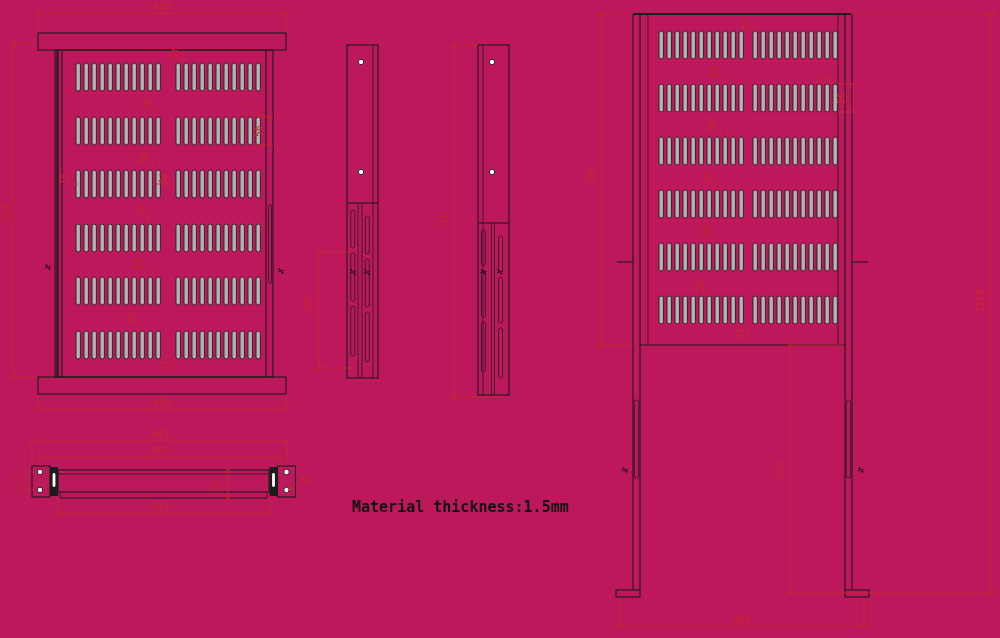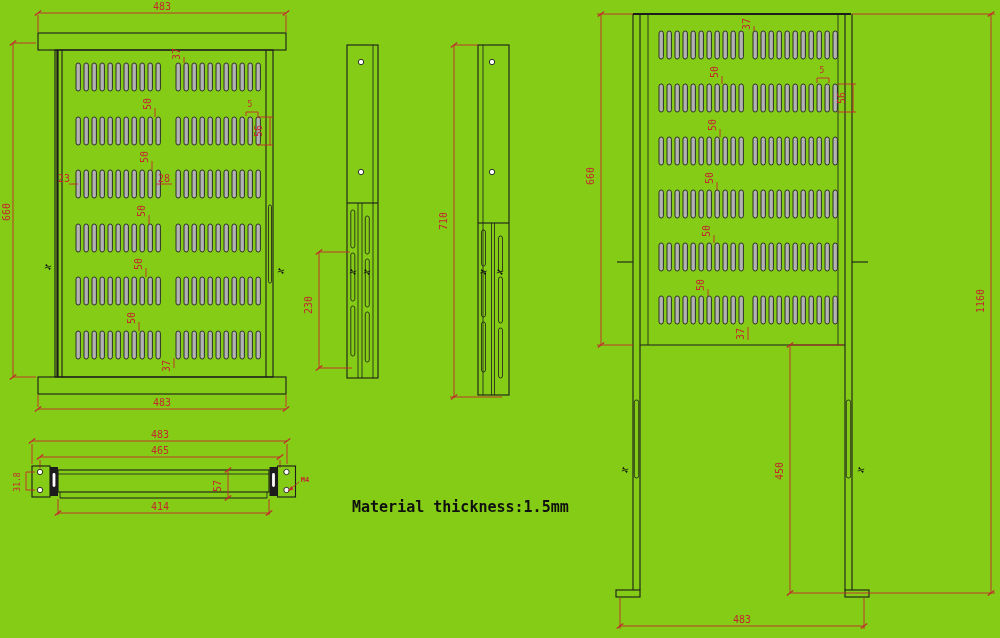--- a/index.html
+++ b/index.html
@@ -1,16 +1,16 @@
 <!DOCTYPE html>
 <html><head>
 <meta charset="utf-8">
 <style>
   html,body{margin:0;padding:0;background:#ffffff;}
-  .canvas{width:1000px;height:638px;background:#84cc16;position:relative;overflow:hidden;}
+  .canvas{width:1000px;height:638px;background:#be185d;position:relative;overflow:hidden;}
   .ln{fill:none;stroke:#1c1c1c;stroke-width:1.1;}
   .lnthin{stroke-width:0.8;}
   .lnthick{stroke-width:2.2;}
   .dl{stroke:#c4282e;stroke-width:0.9;fill:none;}
   .dim{fill:#c4282e;font-family:"DejaVu Sans Mono",monospace;font-size:10px;text-anchor:middle;}
   .dims{font-size:8px;}
   .callout{fill:#c4282e;font-family:"DejaVu Sans Mono",monospace;font-size:7px;font-weight:bold;text-anchor:middle;}
   .note{fill:#101010;font-family:"DejaVu Sans Mono",monospace;font-size:15px;font-weight:bold;}
 </style>
 </head>

